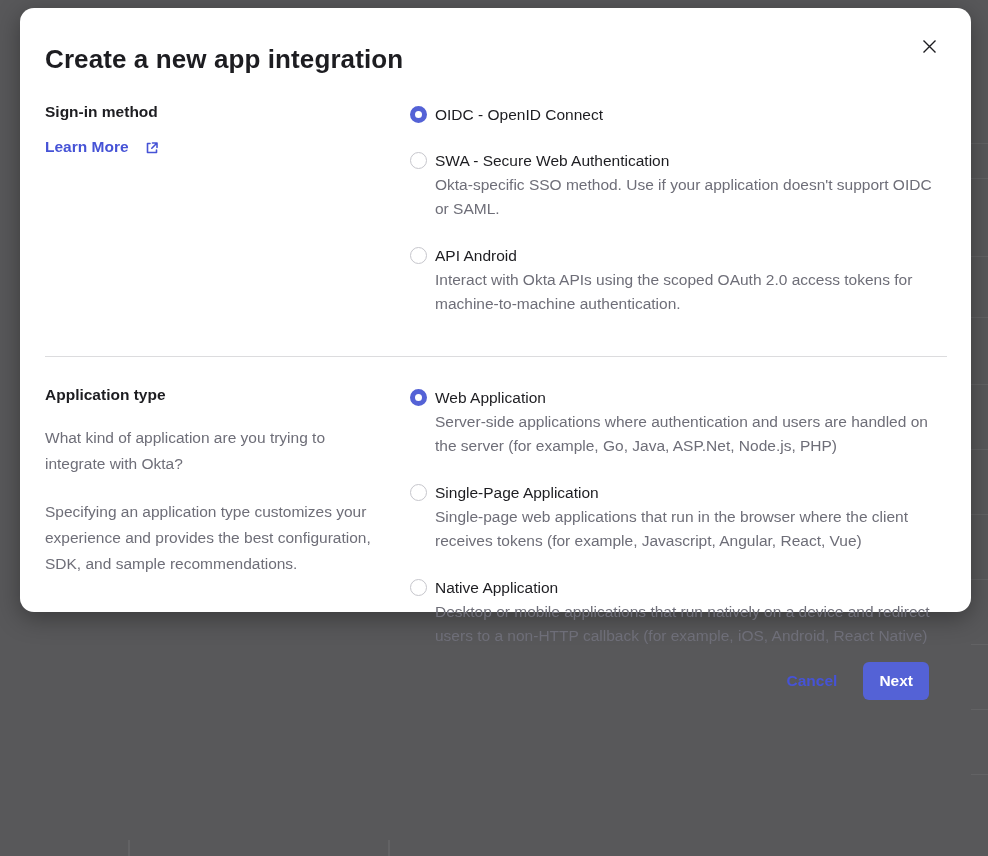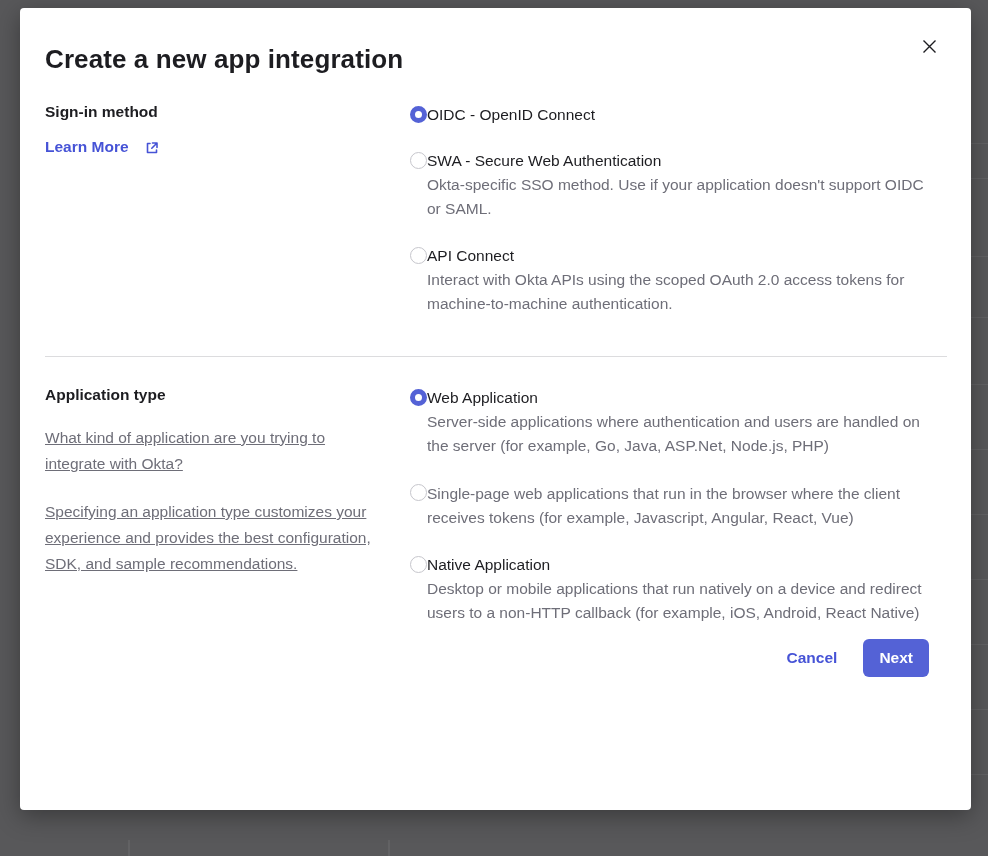--- a/index.html
+++ b/index.html
@@ -18,22 +18,22 @@
     font-family:"Liberation Sans","DejaVu Sans",sans-serif;
     background:var(--overlay);
     position:relative;
     color:var(--text-dark);
   }
   .overlay-line{position:absolute;background:var(--overlay-line);opacity:.55;}
   .overlay-line.v{width:2px;top:840px;height:16px;}
   .overlay-line.h{height:1px;left:971px;width:17px;}
 
   .modal{
-    position:absolute;left:20px;top:8px;width:951px;height:802px;
-    background:#ffffff;border-radius:4px;
+    position:absolute;left:20px;top:8px;width:951px;height:604px;
+    background:#ffffff;border-radius:14px;
     box-shadow:0 6px 24px rgba(0,0,0,.35);
     padding:36px 24px 0 25px;
   }
   .close-btn{
     position:absolute;top:28px;right:32px;width:20px;height:20px;
     background:none;border:none;cursor:pointer;padding:0;
     display:flex;align-items:center;justify-content:center;
   }
   .close-btn svg{display:block;}
   .modal-title{
@@ -43,30 +43,30 @@
   .section{display:flex;align-items:flex-start;}
   .section .left-col{width:365px;flex:0 0 365px;padding-right:28px;}
   .section .right-col{flex:1;}
   .section-heading{font-size:15.5px;font-weight:700;color:var(--text-dark);margin-bottom:17px;}
   .learn-more{
     display:inline-flex;align-items:center;gap:16px;
     color:var(--accent);font-size:15.5px;font-weight:700;text-decoration:none;
   }
   .learn-more svg{margin-top:1px;}
   .left-para{
-    font-size:15.5px;line-height:26px;color:var(--text-gray);margin-bottom:22px;text-decoration:underline;
+    font-size:15.5px;line-height:26px;color:var(--text-gray);margin-bottom:22px;
   }
   .option{display:flex;align-items:flex-start;margin-bottom:23px;cursor:pointer;}
   .option:last-child{margin-bottom:0;}
   .radio{
     flex:0 0 17px;width:17px;height:17px;border-radius:50%;
     border:1.5px solid var(--radio-border);background:#fff;margin-top:3px;
   }
   .radio.selected{border:5px solid var(--btn-blue);}
-  .option-text{margin-left:0;}
+  .option-text{margin-left:8px;}
   .option-label{font-size:15.5px;line-height:23px;color:var(--text-dark);}
   .option-desc{font-size:15.5px;line-height:24px;color:var(--text-gray);margin-top:1px;max-width:512px;}
   .divider{border:none;border-top:1px solid var(--divider);margin:40px 0 29px 0;height:0;}
   .modal-footer{
     display:flex;justify-content:flex-end;align-items:center;gap:26px;
     margin-top:14px;padding-right:18px;
   }
   .cancel-link{
     background:none;border:none;cursor:pointer;
     color:var(--accent);font-size:15.5px;font-weight:700;
@@ -131,21 +131,21 @@
     <span class="radio"></span>
     <div class="option-text">
       <div class="option-label">SWA - Secure Web Authentication</div>
       <div class="option-desc">Okta-specific SSO method. Use if your application doesn't support OIDC or SAML.</div>
     </div>
   </div>
 
   <div class="option">
     <span class="radio"></span>
     <div class="option-text">
-      <div class="option-label">API Connect</div>
+      <div class="option-label">API Android</div>
       <div class="option-desc">Interact with Okta APIs using the scoped OAuth 2.0 access tokens for machine-to-machine authentication.</div>
     </div>
   </div>
 </div>
   </div>
 
   <hr class="divider">
 
   <div class="section">
     <div class="left-col">
@@ -158,20 +158,21 @@
     <span class="radio selected"></span>
     <div class="option-text">
       <div class="option-label">Web Application</div>
       <div class="option-desc">Server-side applications where authentication and users are handled on the server (for example, Go, Java, ASP.Net, Node.js, PHP)</div>
     </div>
   </div>
 
   <div class="option">
     <span class="radio"></span>
     <div class="option-text">
+      <div class="option-label">Single-Page Application</div>
       <div class="option-desc">Single-page web applications that run in the browser where the client receives tokens (for example, Javascript, Angular, React, Vue)</div>
     </div>
   </div>
 
   <div class="option">
     <span class="radio"></span>
     <div class="option-text">
       <div class="option-label">Native Application</div>
       <div class="option-desc">Desktop or mobile applications that run natively on a device and redirect users to a non-HTTP callback (for example, iOS, Android, React Native)</div>
     </div>

